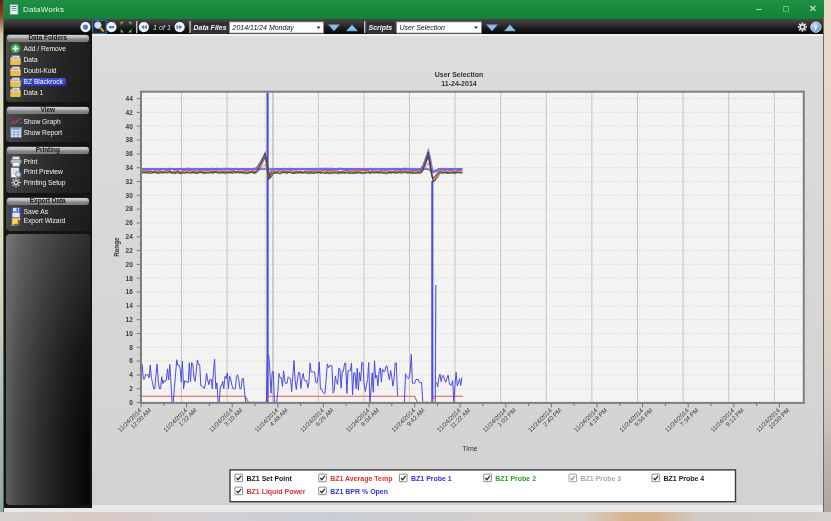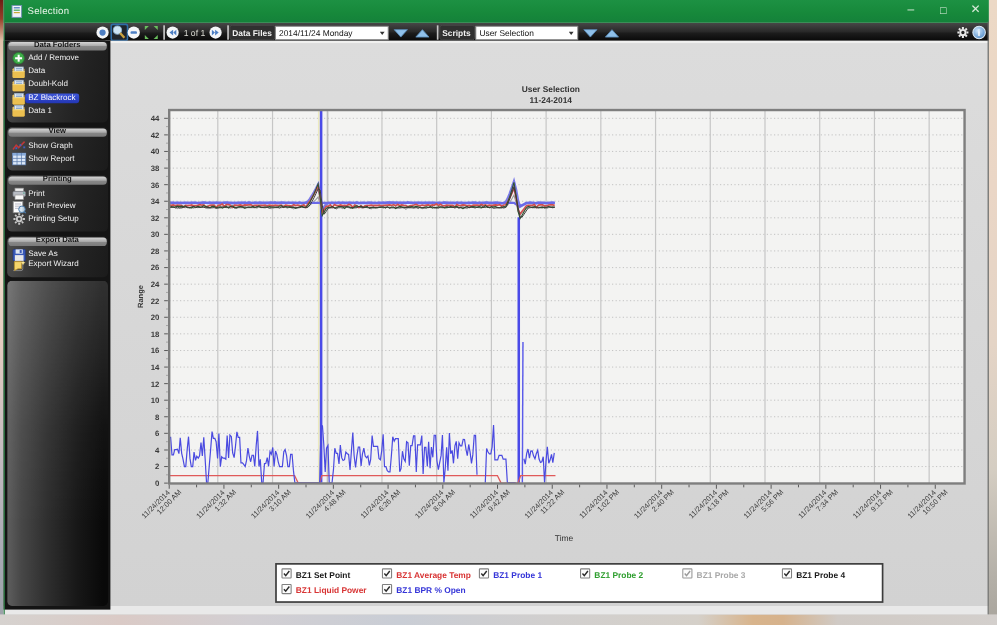--- a/index.html
+++ b/index.html
@@ -8,21 +8,21 @@
 #deskR { position:absolute; left:824px; top:0; width:7px; height:521px;
   background:linear-gradient(#ecd9c6 0%, #ead6c6 30%, #e4d4c6 55%, #d4cdc2 75%, #b4b0a8 92%, #a8a49c 100%); }
 #deskB { position:absolute; left:0; top:512px; width:831px; height:9px;
   background:linear-gradient(90deg, #d6d2cf 0%, #dacac6 12%, #d2cfd3 25%, #c9cdd5 40%, #d1cfce 55%, #d5d0c9 70%, #d8b48c 75.5%, #d6b28c 78.5%, #d0cac5 84%, #d3cfcc 100%); }
 #win { position:absolute; left:3px; top:0; width:821px; height:512px; background:#d5d5d5; }
 #titlebar { position:absolute; left:0; top:0; width:821px; height:18.5px;
   background:linear-gradient(#1d9143 0%, #17893b 55%, #14813a 100%); }
 #titlebar .ticon { position:absolute; left:6px; top:3.5px; }
 #titlebar .ttext { position:absolute; left:20px; top:4.5px; font-size:8px; color:#e9f4ea; letter-spacing:0.2px; }
 .wbtn { position:absolute; top:0; width:26px; height:18.5px; color:#dcecdc; font-size:10px; text-align:center; line-height:18px; }
-#toolbar { position:absolute; left:0; top:18.5px; width:821px; height:15.8px; }
+#toolbar { position:absolute; left:0; top:18.5px; width:821px; height:15.8px;font-style:italic; }
 #lightline { position:absolute; left:85px; top:34.3px; width:736px; height:1.6px; background:#f0f0ef; }
 #sidebar { position:absolute; left:0; top:34.3px; width:89px; height:473.7px; background:#141414; }
 .grp { position:absolute; left:2.5px; width:84.5px; border-radius:4px;
   background:linear-gradient(100deg, #4e4e4e 0%, #353535 30%, #232323 70%, #1b1b1b 100%); }
 .ghdr { position:absolute; left:1.5px; right:1.5px; top:1px; height:6.8px; border-radius:3px;
   background:linear-gradient(#d6d6d6 0%, #a8a8a8 48%, #888 52%, #7a7a7a 100%);
   color:#151515; font-size:6.4px; font-weight:bold; text-align:center; line-height:6.8px; }
 .grow { position:absolute; left:3px; right:1px; height:10.5px; }
 .gi { position:absolute; left:1px; top:-0.5px; }
 .gi svg { display:block; }
@@ -274,21 +274,21 @@
       <path d="M320.3 490.9 L321.8 492.6 L324.8 488.7" fill="none" stroke="#2a2a2a" stroke-width="1.2"></path>
 <text x="330.2" y="494.2" font-size="7" font-weight="bold" fill="#3434d8">BZ1 BPR % Open</text>
 </svg>
   <div id="titlebar">
     <svg class="ticon" width="11" height="11" viewBox="0 0 11 11">
       <rect x="1" y="0.5" width="8" height="10" fill="#f0f4f8" stroke="#7090b0" stroke-width="0.8"></rect>
       <rect x="2.5" y="2" width="5" height="1" fill="#4878b8"></rect>
       <rect x="2.5" y="4" width="5" height="1" fill="#48a858"></rect>
       <rect x="2.5" y="6" width="5" height="1" fill="#c8a838"></rect>
     </svg>
-    <span class="ttext">Selection</span>
+    <span class="ttext">DataWorks</span>
     <span class="wbtn" style="left:743px">–</span>
     <span class="wbtn" style="left:770px; font-size:9px">□</span>
     <span class="wbtn" style="left:797px">✕</span>
   </div>
   <div id="toolbar">
       <svg width="821" height="15.8" viewBox="3 18.5 821 15.8" style="position:absolute;left:0;top:0" font-family="Liberation Sans, sans-serif">
 <defs>
           <linearGradient id="tb" x1="0" y1="0" x2="0" y2="1">
             <stop offset="0" stop-color="#474747"></stop>
             <stop offset="0.45" stop-color="#2a2a2a"></stop>

